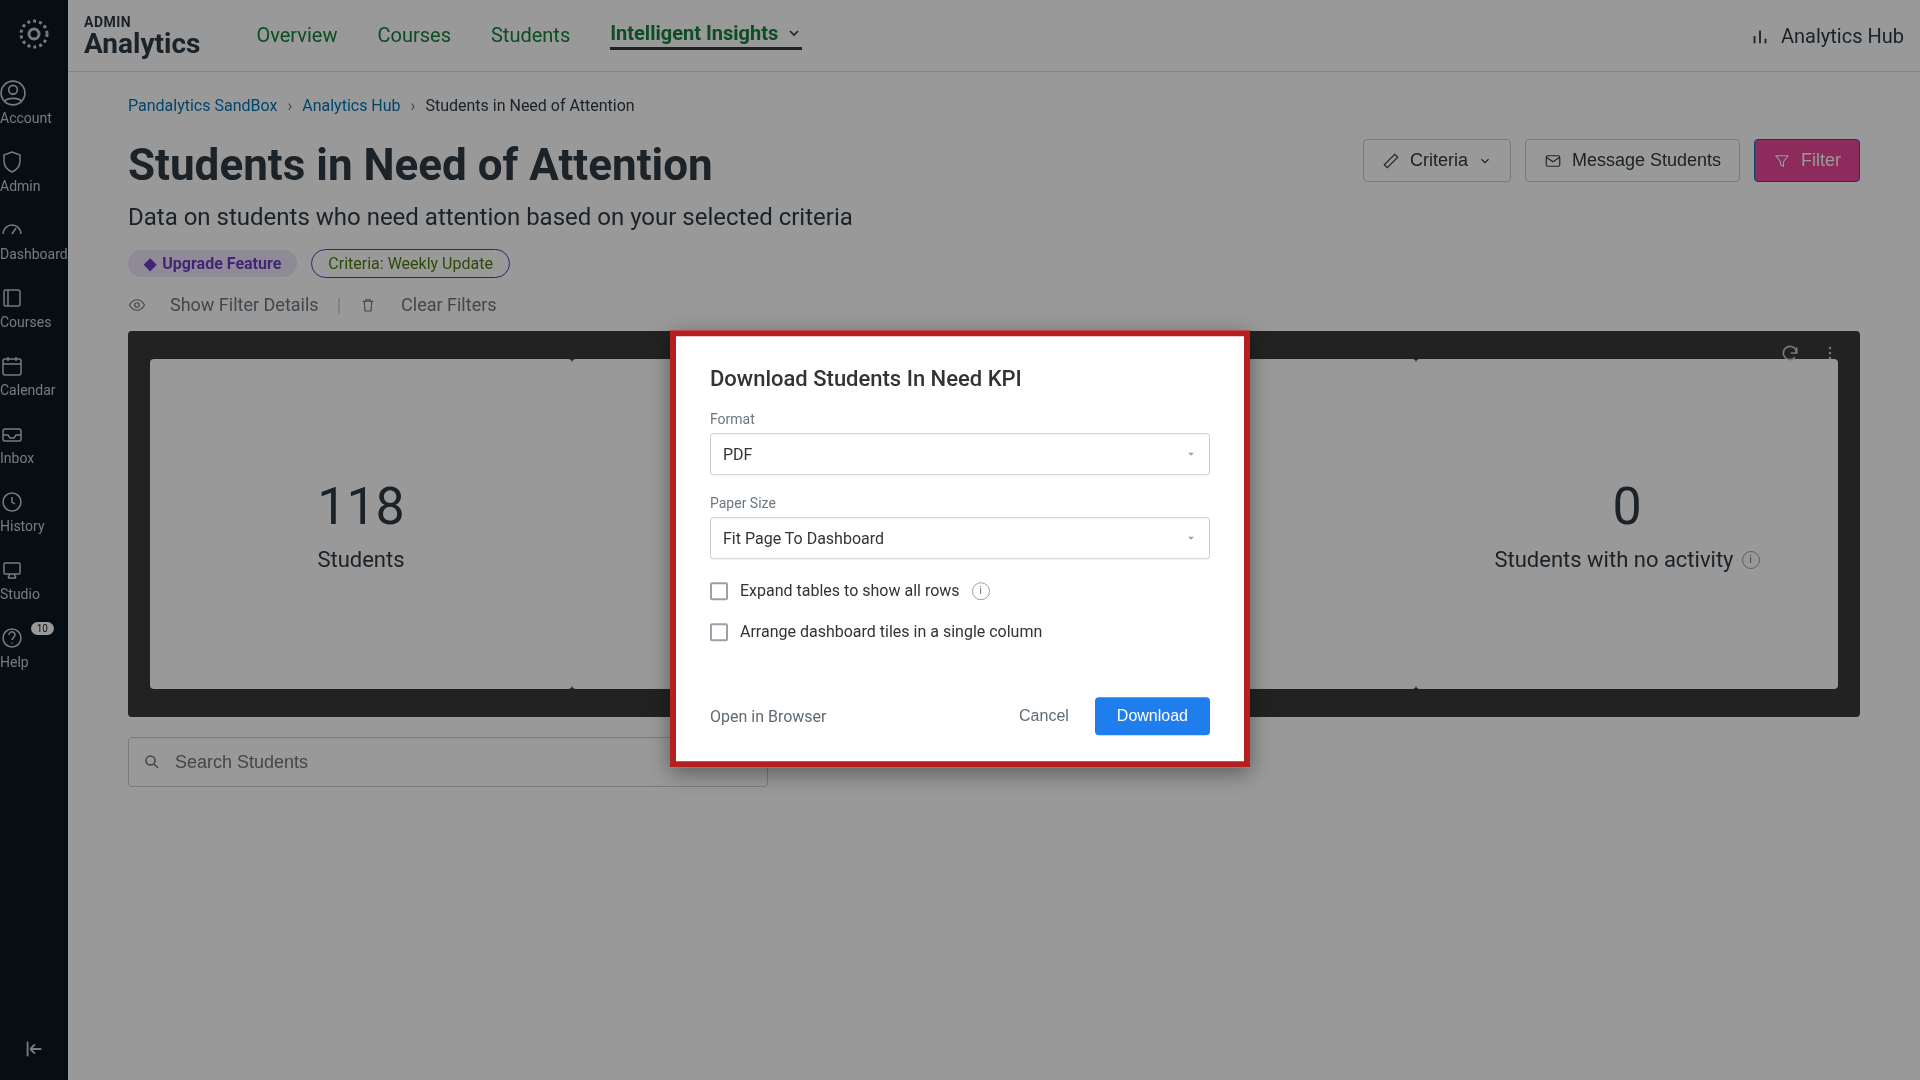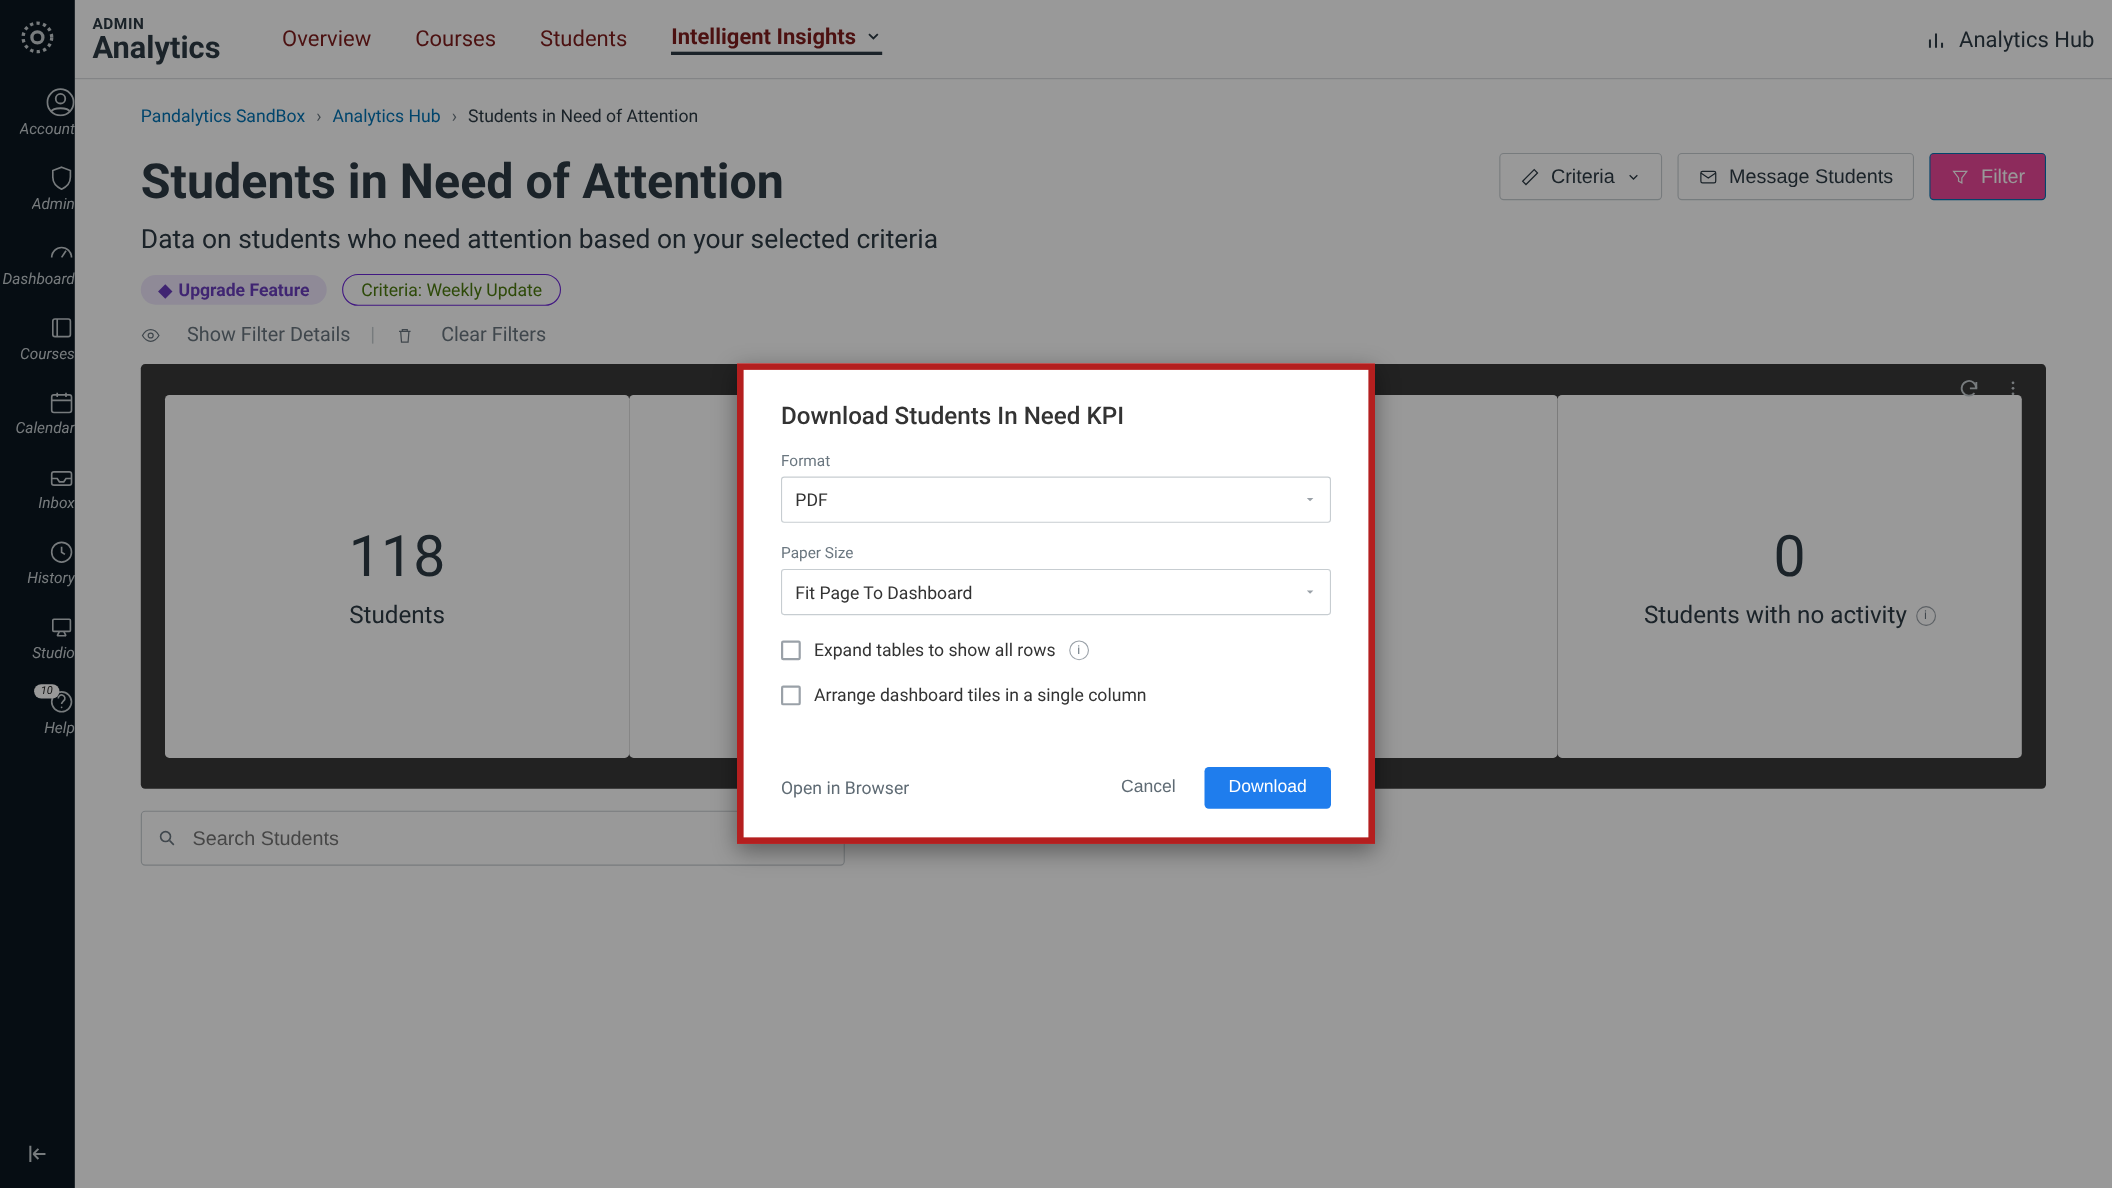--- a/index.html
+++ b/index.html
@@ -23,26 +23,25 @@
   color: #c7cdd1;
   z-index: 1;
 }
 .sidebar-logo {
   width: 40px; height: 40px;
   margin: 14px 0 16px;
 }
 .sidebar-item {
   display: flex;
   flex-direction: column;
-  align-items: flex-end;
+  align-items: flex-start;
   width: 100%;
   padding: 10px 0 14px;
   cursor: pointer;
   position: relative;
-  font-style: italic;
 }
 .sidebar-item .icon { font-size: 22px; color: #c7cdd1; }
 .sidebar-item .label { font-size: 14px; margin-top: 4px; color: #c7cdd1; white-space: nowrap; overflow: hidden; max-width: 68px;}
 .sidebar-badge {
   position: absolute;
   background: #fff;
   color: #222;
   font-size: 10px;
   border-radius: 20px;
   padding: 1px 6px;
@@ -67,21 +66,21 @@
   height: 72px;
   border-bottom: 1px solid #d7dadd;
   display: flex;
   align-items: center;
   padding: 0 16px;
 }
 .app-title { display: flex; flex-direction: column; margin-right: 40px; }
 .app-title .admin { font-size: 14px; font-weight: 700; color: #2d3b45; letter-spacing: 0.5px;}
 .app-title .analytics { font-size: 28px; font-weight: 700; color: #2d3b45; line-height: 1; }
 .tabs { display: flex; gap: 40px; margin-left: 16px;}
-.tab { font-size: 20px; color: #7f1d1d; cursor: pointer; padding-bottom: 2px; display:flex; align-items:center; gap:8px;}
+.tab { font-size: 20px; color: #15803d; cursor: pointer; padding-bottom: 2px; display:flex; align-items:center; gap:8px;}
 .tab.active { font-weight: 700; border-bottom: 3px solid #2d3b45; }
 .topbar-right { margin-left: auto; display:flex; align-items:center; gap:10px; color: #2d3b45; font-size: 20px;}
 .content { padding: 24px 60px; overflow: hidden; }
 .breadcrumb { font-size: 16px; display: flex; gap: 10px; align-items:center; }
 .breadcrumb .link { color: #0374B5; cursor: pointer; }
 .breadcrumb .sep { color: #6b7780; }
 .breadcrumb .current { color: #2d3b45; }
 .header-row { display:flex; align-items: flex-start; margin-top: 24px;}
 .page-title { font-size: 44px; font-weight: 700; color: #2d3b45; }
 .page-subtitle { font-size: 24px; color: #2d3b45; margin-top: 12px; }

